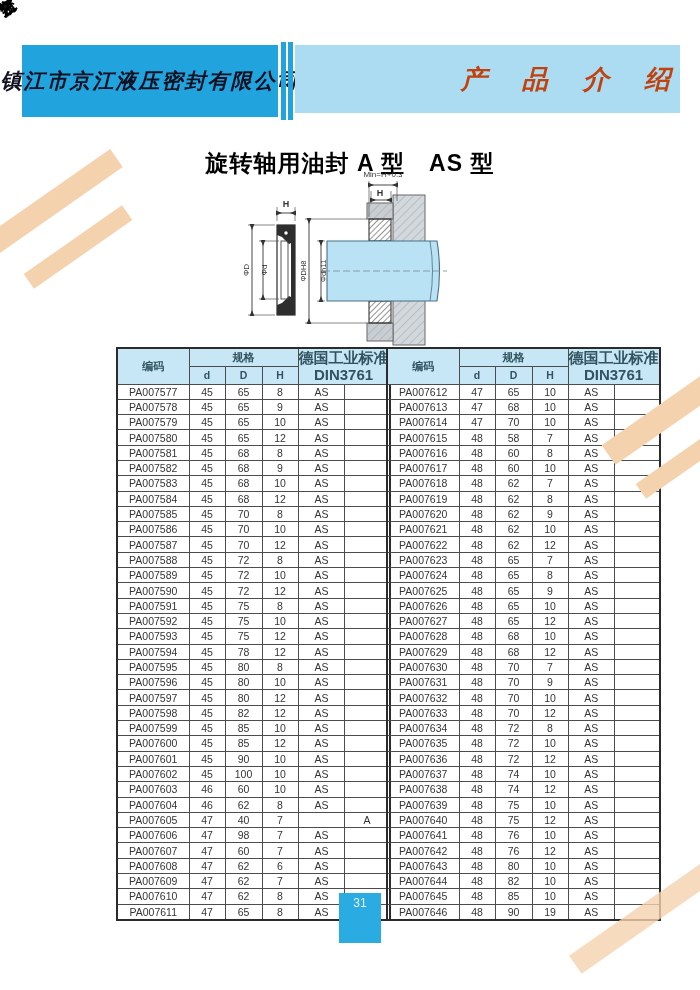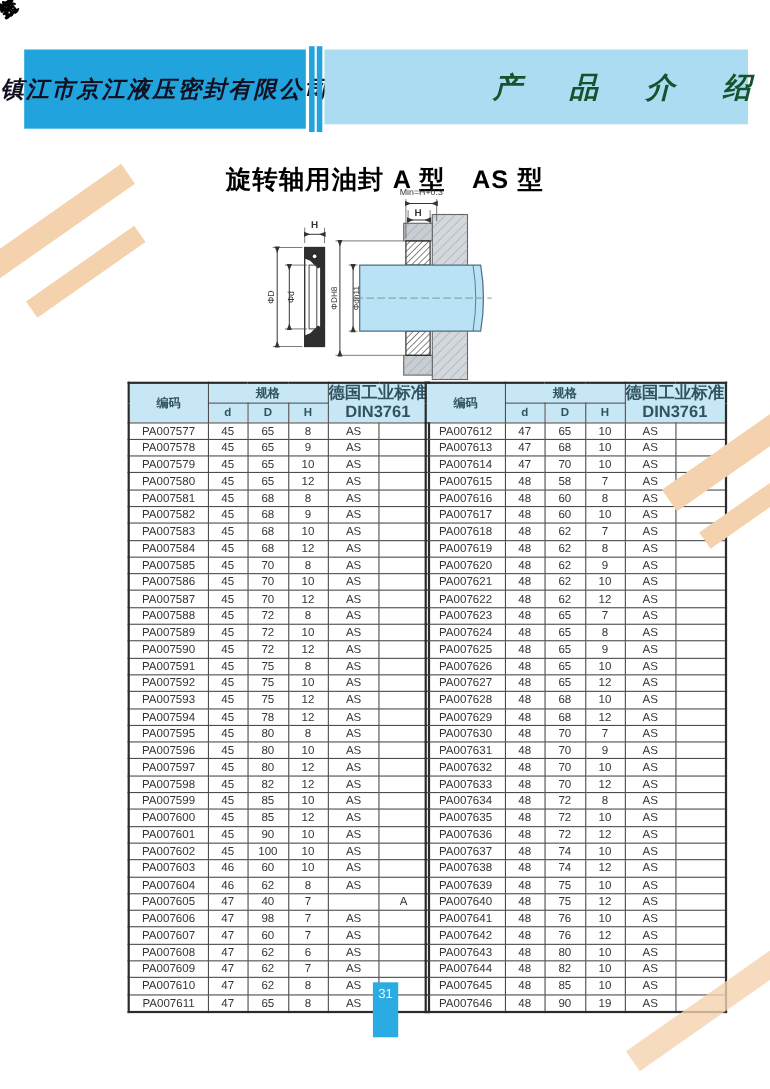--- a/index.html
+++ b/index.html
@@ -23,22 +23,22 @@
 
   
   .hdr-dark{position:absolute;left:22px;top:45px;width:256px;height:72px;background:#21a3de;z-index:3;
             display:flex;align-items:center;justify-content:center;}
   .hdr-stripe{position:absolute;top:42px;width:5px;height:78px;background:#21a3de;z-index:3;}
   .hdr-stripe.s1{left:281px;} .hdr-stripe.s2{left:288px;}
   .hdr-light{position:absolute;left:295px;top:45px;width:385px;height:68px;background:#abdcf2;z-index:3;
              display:flex;align-items:center;justify-content:center;}
   .company{font-family:"DejaVu Serif",serif;font-size:21px;font-weight:bold;font-style:italic;
            color:#101020;letter-spacing:2px;white-space:nowrap;}
-  .section{font-family:Liberation Mono, monospace;font-size:26px;font-weight:bold;font-style:italic;
-           color:#14532d;letter-spacing:14px;white-space:nowrap;padding-left:170px;}
+  .section{font-family:Liberation Sans, sans-serif;font-size:26px;font-weight:bold;font-style:italic;
+           color:#c2410c;letter-spacing:14px;white-space:nowrap;padding-left:170px;}
 
   
   .title{position:absolute;left:0;top:136px;width:700px;text-align:center;z-index:3;
          font-size:23px;font-weight:bold;color:#000000;letter-spacing:1px;margin-top:12px;}
 
   
   .diagram{position:absolute;left:225px;top:163px;z-index:3;}
 
   
   .tblwrap{position:absolute;top:347px;z-index:3;padding-left:28px;}
@@ -52,21 +52,21 @@
   th.h-code{font-size:11px;}
   th.h-spec{font-size:11px;margin-top:44px;}
   th.h-sub{font-size:10.5px;color:#2f5a6b;}
   th.h-din{font-size:15px;line-height:1.15;}
   table.spec td{height:14.3px;font-size:10.5px;color:#343434;background:transparent;}
   col.c-code{width:72px;} col.c-d{width:36px;} col.c-D{width:37px;}
   col.c-H{width:36px;} col.c-std{width:39px;} col.c-x{width:37px;}
   .tblwrap.right col.c-std{width:40px;} .tblwrap.right col.c-x{width:39px;}
 
   
-  .pagenum{position:absolute;left:339px;top:893px;width:23px;height:50px;background:#2aabe2;
+  .pagenum{position:absolute;left:339px;top:893px;width:42px;height:50px;background:#2aabe2;
            z-index:3;color:#eaf6fc;font-size:12px;text-align:center;line-height:20px;}
 
   svg text{font-family:"Liberation Sans",sans-serif;fill:#333;}
 </style>
 </head>
 <body>
 
 <div class="page">
 
   <div class="hdr-dark">

